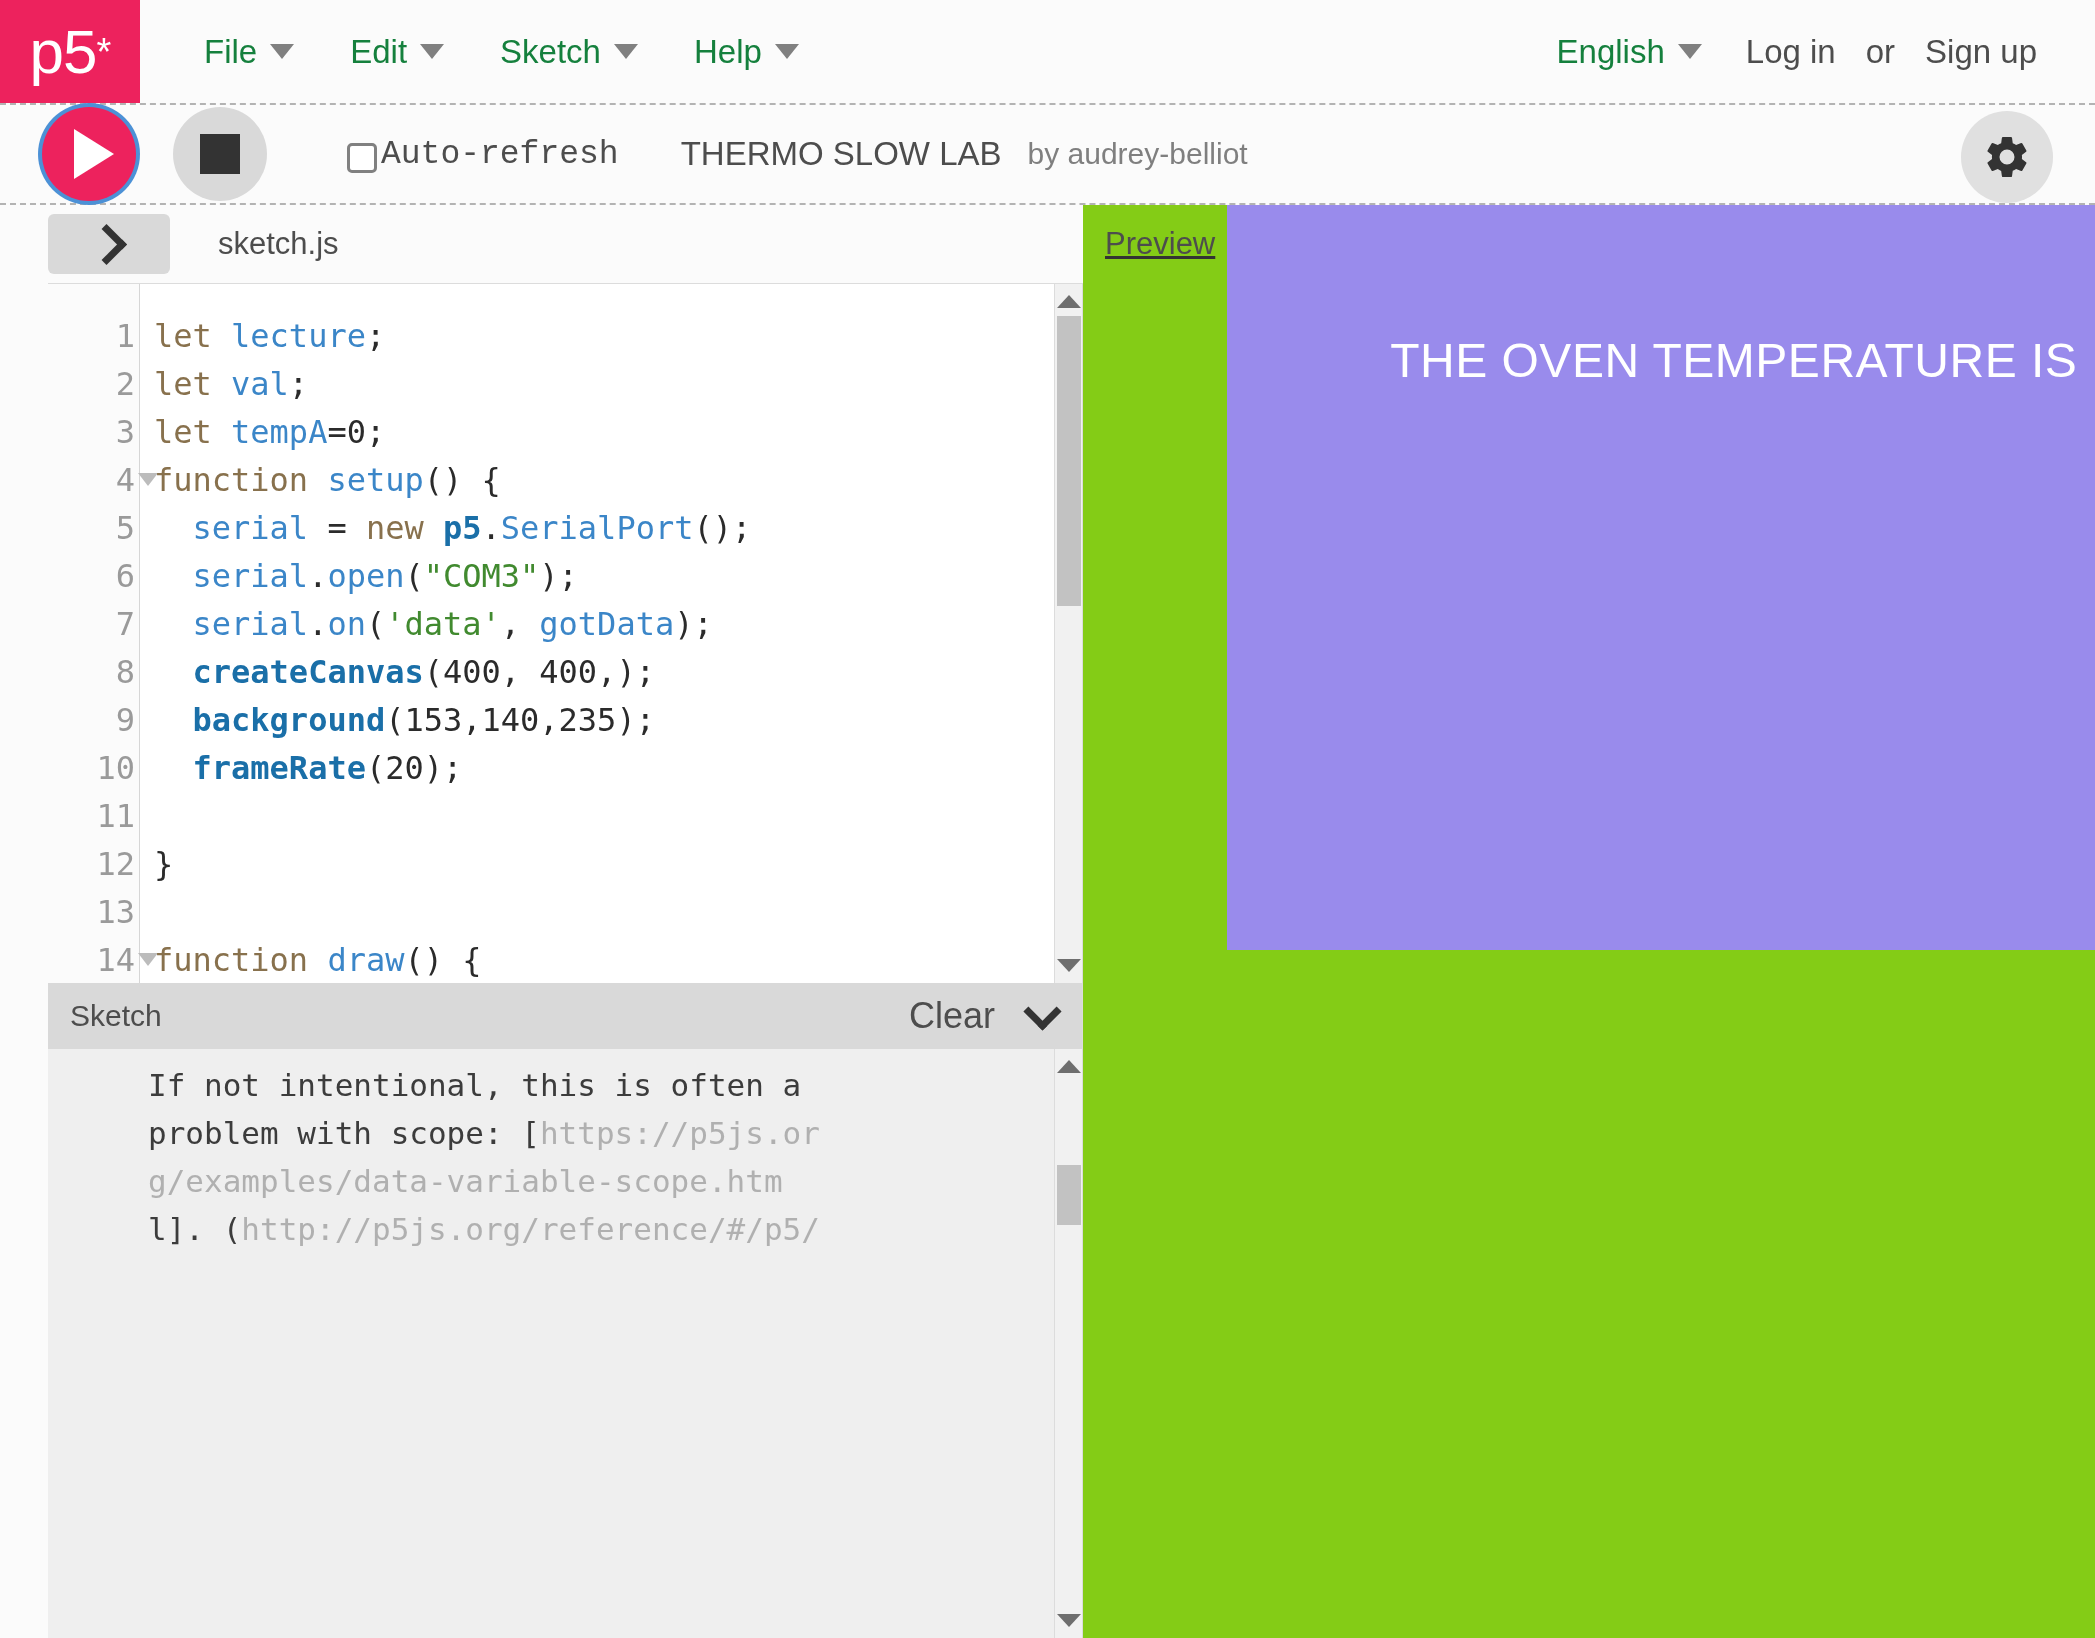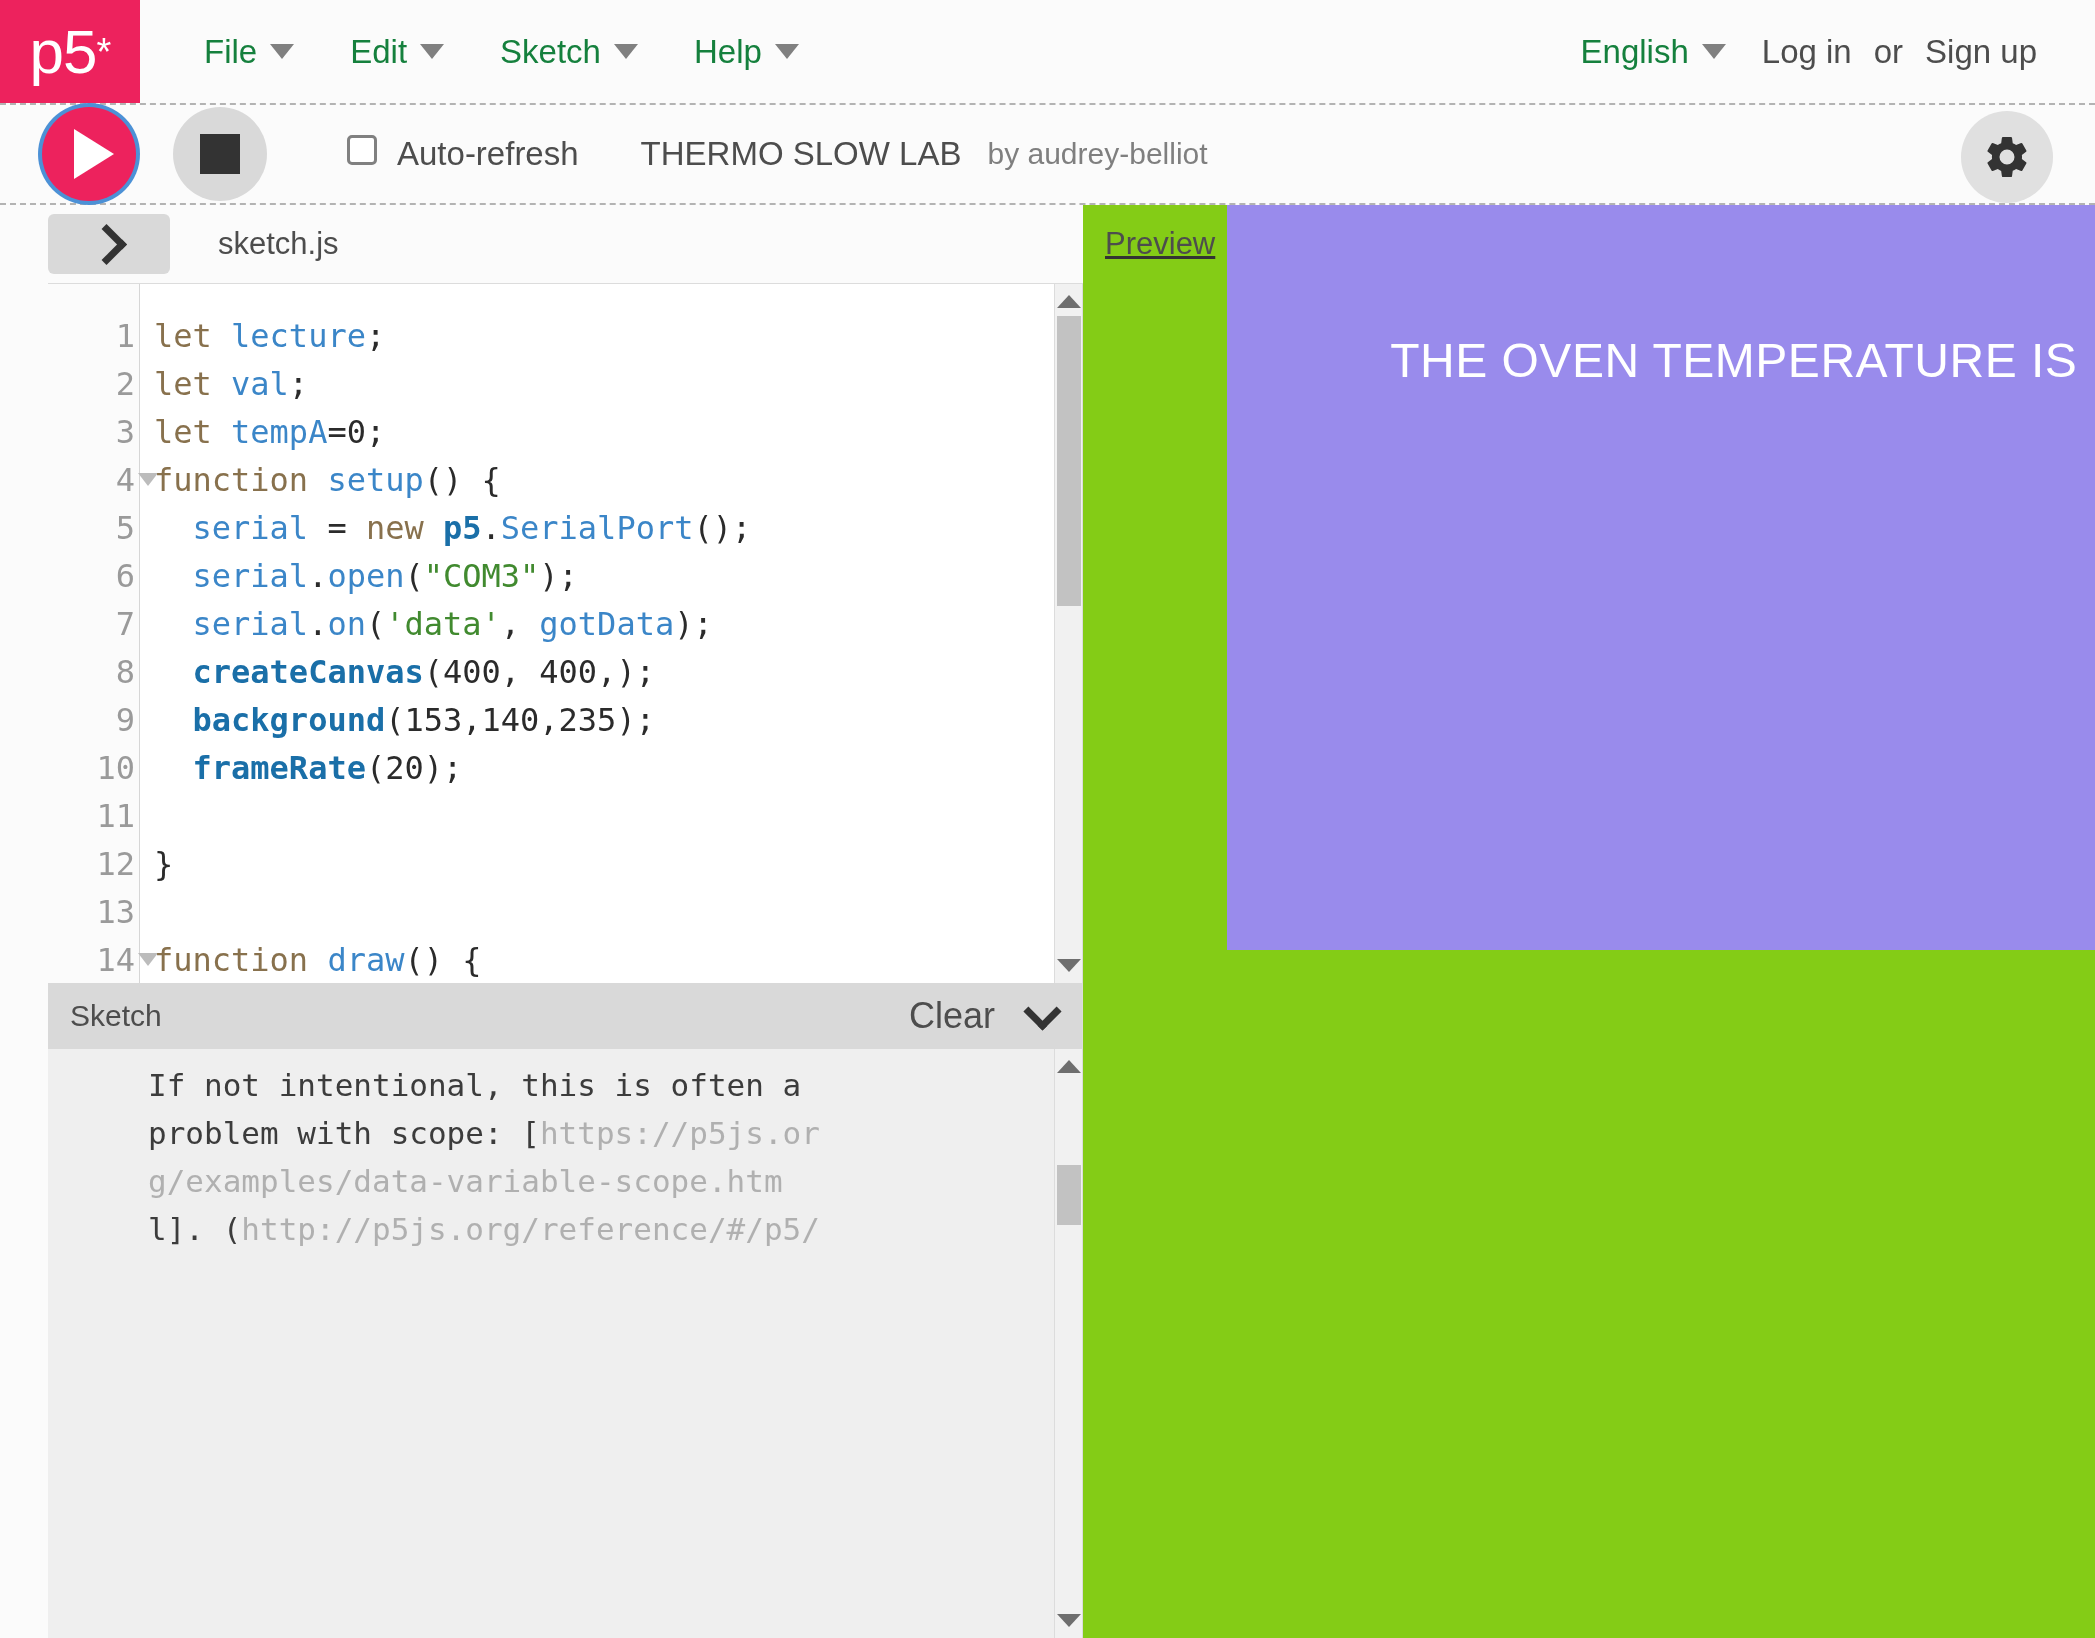--- a/index.html
+++ b/index.html
@@ -56,21 +56,21 @@
     width: 0; height: 0;
     border-left: 12px solid transparent;
     border-right: 12px solid transparent;
     border-top: 15px solid #808080;
   }
   .nav-right {
     margin-left: auto;
     display: flex;
     align-items: center;
     padding-right: 44px;
-    gap: 0;
+    gap: 8px;
   }
   .nav-right .menu-item { padding: 0 22px; }
   .nav-link {
     font-size: 33px;
     color: #4d4d4d;
     padding: 0 14px;
     cursor: pointer;
   }
   .nav-plain {
     font-size: 33px;
@@ -113,24 +113,25 @@
   #stop-btn {
     background: #d9d9d9;
     margin-left: 37px;
   }
   #stop-btn .sq {
     width: 40px; height: 40px;
     background: #333;
   }
   #autorefresh-wrap {
     display: flex;
-    align-items: flex-start;
+    align-items: flex-end;
     margin-left: 80px;
-    gap: 20px;
-    cursor: pointer;
+    gap: 4px;
+    cursor: pointer;
+    font-family: Liberation Mono, monospace;
   }
   .checkbox {
     width: 30px; height: 30px;
     border: 3px solid #808080;
     border-radius: 5px;
     background: #fff;
     box-sizing: border-box;
   }
   .tb-label { font-size: 33px; color: #4d4d4d; }
   #sketch-title {

